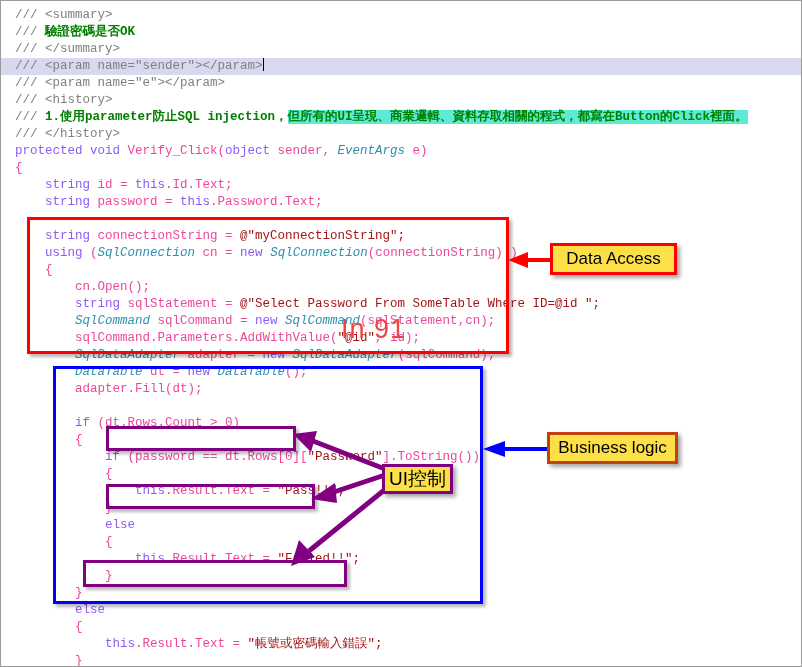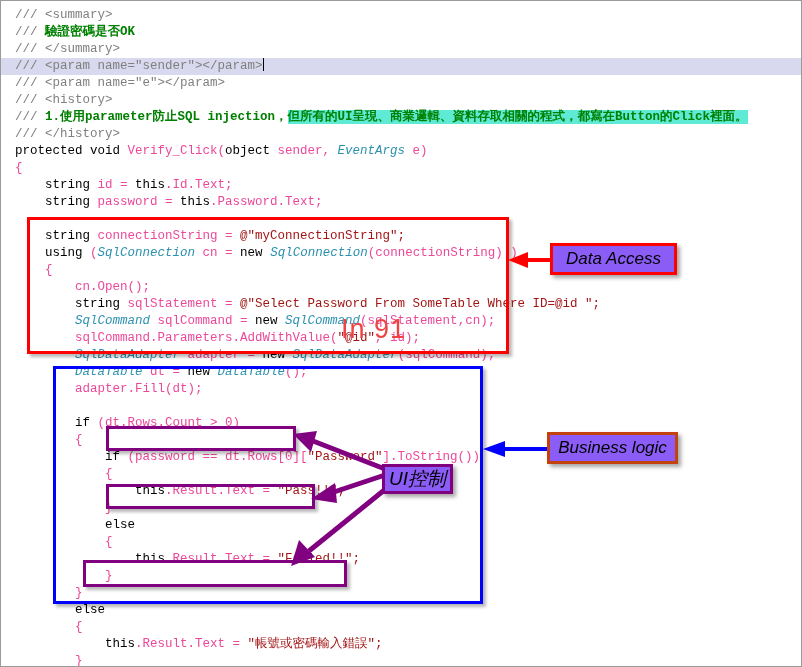--- a/index.html
+++ b/index.html
@@ -48,21 +48,21 @@
     width: 1px;
     height: 13px;
     background: #000;
     vertical-align: -2px;
     margin-left: 0px;
   }
 
   
   .cmt   { color: #808080; }
   .cmtz  { color: #008000; font-weight: bold; }
-  .kw    { color: #000000; }
+  .kw    { color: #8b5cf6; }
   .typ   { color: #2b91af; font-style: italic; }
   .str   { color: #a31515; }
   .hl    { background: #5eead4; color: #008000; font-weight: bold; }
   .plain { color: #ec4899; }
 
   
   #watermark {
     position: absolute;
     left: 340px;
     top: 313px;
@@ -81,31 +81,30 @@
     box-sizing: border-box;
     box-shadow: 3px 3px 3px rgba(0,0,0,0.28);
   }
   .annot-box.red    { border: 3px solid #ff0000; }
   .annot-box.blue   { border: 3px solid #0000ff; }
   .annot-box.purple { border: 3px solid #800080; }
 
   
   .callout {
     position: absolute;
-    background: #8b5cf6;
+    background: #fde047;
     font-family: "Liberation Sans", sans-serif;
     font-size: 17px;
     color: #000000;
     display: flex;
     align-items: center;
     justify-content: center;
     box-sizing: border-box;
     box-shadow: 3px 3px 4px rgba(0,0,0,0.35);
     white-space: nowrap;
-    font-style: italic;
   }
   .callout.red    { border: 3px solid #ff0000; }
   .callout.blue   { border: 3px solid #c2410c; }
   .callout.purple { border: 3px solid #800080; font-size: 19px; }
 
   .arrow-svg {
     position: absolute;
     pointer-events: none;
   }
 </style>

